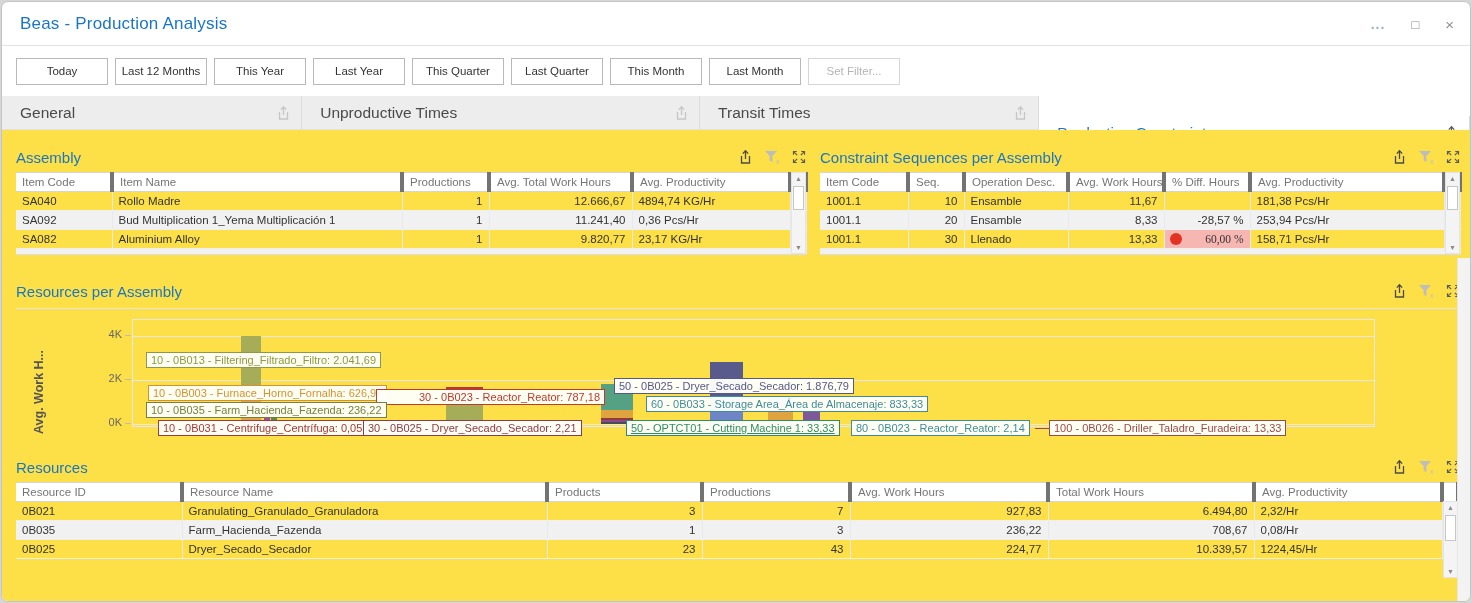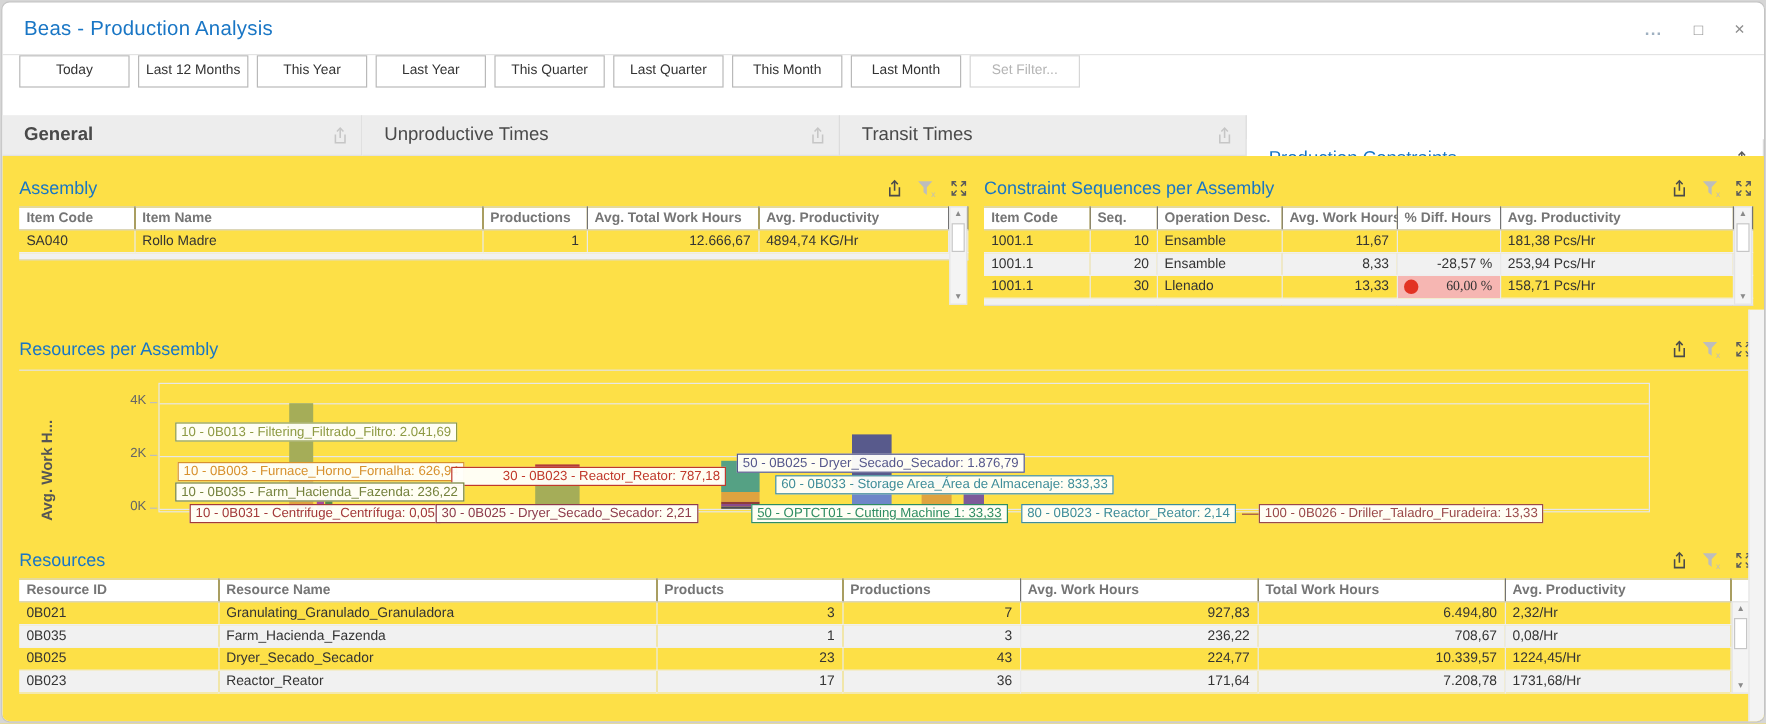--- a/index.html
+++ b/index.html
@@ -19,21 +19,21 @@
     position:relative; height:44px; border-bottom:1px solid #e3e3e3;
     display:flex; align-items:center;
   }
   .titlebar .title { color:#1976c5; font-size:17px; padding-left:18px; letter-spacing:.2px; }
   .win-controls { position:absolute; right:16px; top:0; height:44px; display:flex; align-items:center; gap:26px; }
   .win-controls span { color:#9aa2ac; font-size:14px; line-height:1; cursor:default; }
   .win-controls .wc-more { letter-spacing:1px; color:#9fb0c0; font-weight:bold; }
   .win-controls .wc-max  { font-size:13px; color:#8f8f8f; }
   .win-controls .wc-close{ font-size:15px; color:#8f8f8f; }
   
-  .filterbar { height:50px; display:flex; padding-left:14px; gap:7px; }
+  .filterbar { height:50px; display:flex; align-items:center; padding-left:14px; gap:7px; }
   .fbtn {
     width:92px; height:27px; background:#fff; border:1px solid #b9b9b9;
     font-size:11.5px; color:#333; text-align:center; line-height:25px; cursor:pointer;
     font-family:"Liberation Sans", sans-serif;
   }
   .fbtn.disabled { border-color:#d6d6d6; color:#b4b4b4; }
   
   .tabs { height:34px; display:flex; }
   .tab {
     position:relative; height:34px; background:#ededed; border-bottom:1px solid #e2e2e2;
@@ -45,22 +45,22 @@
   .tab.active .tlabel { color:#1976c5; }
   
   .content { position:relative; height:472px; background:#fde047; }
   .sec-head { position:absolute; display:flex; align-items:center; }
   .sec-title { color:#1976c5; font-size:15px; }
   .sec-icons { margin-left:auto; display:flex; gap:11px; align-items:center; }
   .sec-icons span { cursor:pointer; display:inline-flex; }
   
   table { border-collapse:collapse; table-layout:fixed; font-size:11.5px; }
   thead th {
-    height:19px; font-weight:bold; color:#757575; text-align:left; padding:0 6px;
-    border-top:1px solid #d4d4d4; border-bottom:1px solid #d4d4d4; border-right:1px solid #737373;
+    height:19px; font-weight:normal; color:#757575; text-align:left; padding:0 6px;
+    border-top:1px solid #d4d4d4; border-bottom:1px solid #d4d4d4; border-right:4px solid #737373;
     white-space:nowrap; overflow:hidden; cursor:pointer; background:#fff;
   }
   tbody td {
     height:19px; color:#333; padding:0 6px; border-right:1px solid #e9e9e9;
     border-bottom:1px solid #efefef; white-space:nowrap; overflow:hidden;
   }
   tr.alt td { background:#f1f1f1; }
   tr.partial td { height:6px; border-bottom:1px solid #dcdcdc; }
   td.num, th.num { text-align:right; }
   td.alert-cell { background:#f6b6b2; position:relative;font-family:Liberation Serif, serif; }
@@ -115,21 +115,21 @@
       <button class="fbtn">This Year</button>
       <button class="fbtn">Last Year</button>
       <button class="fbtn">This Quarter</button>
       <button class="fbtn">Last Quarter</button>
       <button class="fbtn">This Month</button>
       <button class="fbtn">Last Month</button>
       <button class="fbtn disabled">Set Filter...</button>
     </div>
 
   <div class="tabs" id="tabs">
-      <div class="tab" style="width: 301px; font-weight: bold;">
+      <div class="tab" style="width: 301px;">
         <span class="tlabel">General</span>
         <span class="texp"><svg width="15" height="16" viewBox="0 0 15 16">
             <g fill="none" stroke="#c6c6c6" stroke-width="1.3">
               <path d="M3.5 7 v7 h8 v-7"></path>
               <path d="M7.5 10 V2"></path>
               <path d="M4.8 4.6 L7.5 1.7 L10.2 4.6"></path>
             </g>
           </svg></span>
       </div>
       <div class="tab" style="width: 399px;">
@@ -216,20 +216,36 @@
               <th></th>
             </tr>
           </thead>
           <tbody>
             <tr>
               <td>SA040</td>
               <td>Rollo Madre</td>
               <td class="num">1</td>
               <td class="num">12.666,67</td>
               <td>4894,74 KG/Hr</td>
+              <td></td>
+            </tr>
+            <tr class="alt">
+              <td>SA092</td>
+              <td>Bud Multiplication 1_Yema Multiplicación 1</td>
+              <td class="num">1</td>
+              <td class="num">11.241,40</td>
+              <td>0,36 Pcs/Hr</td>
+              <td></td>
+            </tr>
+            <tr>
+              <td>SA082</td>
+              <td>Aluminium Alloy</td>
+              <td class="num">1</td>
+              <td class="num">9.820,77</td>
+              <td>23,17 KG/Hr</td>
               <td></td>
             </tr>
             <tr class="partial alt">
               <td colspan="6"></td>
             </tr>
           </tbody>
         </table>
       <div class="vscroll" style="right:0;top:30px;height:82px;">
         <span class="arr up">▲</span>
         <div class="thumb" style="top:13px;height:24px;"></div>
@@ -485,30 +501,20 @@
             <tr>
               <td>0B025</td>
               <td>Dryer_Secado_Secador</td>
               <td class="num">23</td>
               <td class="num">43</td>
               <td class="num">224,77</td>
               <td class="num">10.339,57</td>
               <td>1224,45/Hr</td>
               <td></td>
             </tr>
-            <tr class="alt">
-              <td>0B023</td>
-              <td>Reactor_Reator</td>
-              <td class="num">17</td>
-              <td class="num">36</td>
-              <td class="num">171,64</td>
-              <td class="num">7.208,78</td>
-              <td>1731,68/Hr</td>
-              <td></td>
-            </tr>
           </tbody>
         </table>
       <div class="vscroll" style="right:0;top:19px;height:77px;">
         <span class="arr up">▲</span>
         <div class="thumb" style="top:13px;height:26px;"></div>
         <span class="arr down">▼</span>
       </div>
     </div>
 
     <div class="window-scroll"></div>

